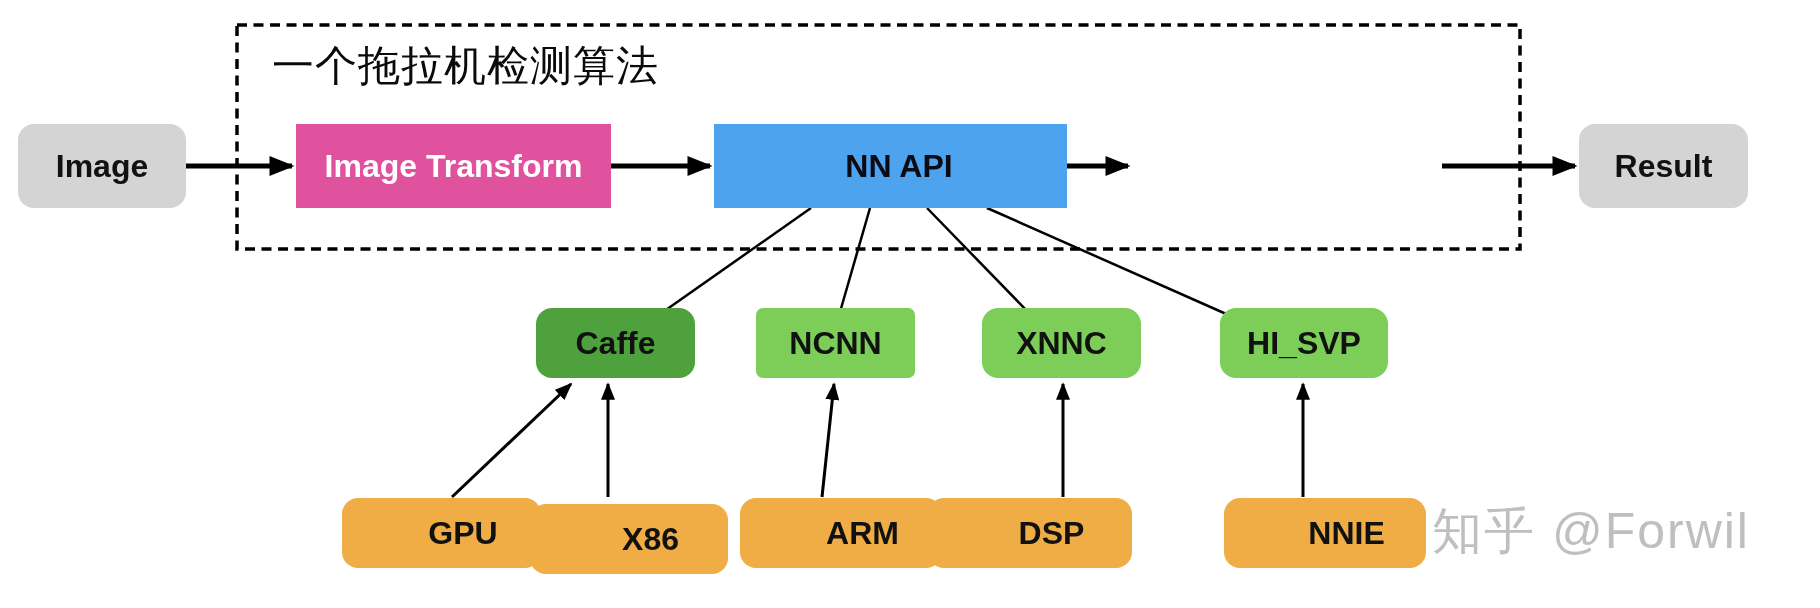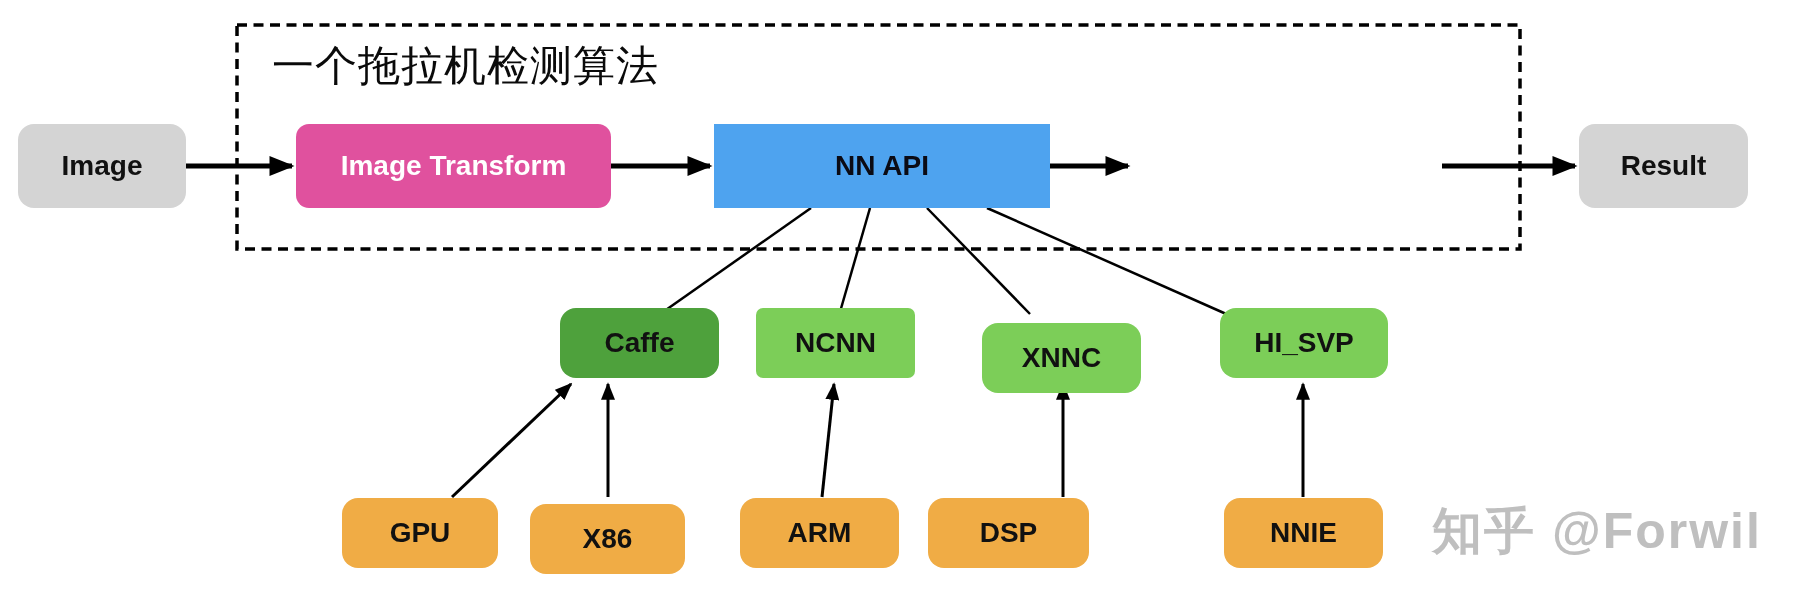--- a/index.html
+++ b/index.html
@@ -19,65 +19,66 @@
     position: absolute;
     left: 0;
     top: 0;
   }
   .node {
     position: absolute;
     display: flex;
     align-items: center;
     justify-content: center;
     font-weight: bold;
-    font-size: 28px;
+    font-size: 32px;
     color: #111111;
     white-space: nowrap;
     line-height: 1;
   }
   .terminal {
     background: #D4D4D4;
     border-radius: 16px;
   }
   .process {
     background: #E0519E;
     color: #ffffff;
-    border-radius: 13px;
   }
   .api {
     background: #4EA3EF;
     color: #0b0b14;
+    padding-left: 17px;
   }
   .fw {
     background: #7CCE58;
     border-radius: 16px;
   }
   .fw-dark {
     background: #4EA13C;
   }
   .hw {
     background: #F0AC45;
     border-radius: 16px;
+    padding-left: 43px;
   }
   .container-label {
     position: absolute;
     left: 272px;
     top: 38px;
     font-size: 42px;
     font-weight: 500;
     color: #0a0a0a;
     white-space: nowrap;
     letter-spacing: 1px;
   }
   .watermark {
     position: absolute;
     left: 1432px;
     top: 498px;
     font-size: 50px;
-    font-weight: 700;
+    font-weight: 400;
     color: #bfbfbf;
     white-space: nowrap;
     letter-spacing: 2px;
     text-shadow: 2px 2px 0 #ffffff;
   }
 </style>
 </head>
 <body>
 
 <div class="canvas">
@@ -111,23 +112,23 @@
     <line x1="1303" y1="497" x2="1303" y2="384" stroke="#000" stroke-width="3" marker-end="url(#ahs)"></line>
   </svg>
 
   <div class="container-label">一个拖拉机检测算法</div>
 
   <div class="node terminal" style="left:18px; top:124px; width:168px; height:84px;">Image</div>
   <div class="node process" style="left:296px; top:124px; width:315px; height:84px;">Image Transform</div>
   <div class="node api" style="left:714px; top:124px; width:336px; height:84px;">NN API</div>
   <div class="node terminal" style="left:1579px; top:124px; width:169px; height:84px;">Result</div>
 
-  <div class="node fw fw-dark" style="left:560px; top:308px; width:159px; height:70px;">Caffe</div>
+  <div class="node fw fw-dark" style="left:536px; top:308px; width:159px; height:70px;">Caffe</div>
   <div class="node fw" style="left:756px; top:308px; width:159px; height:70px;border-radius:7px;">NCNN</div>
-  <div class="node fw" style="left:982px; top:323px; width:159px; height:70px;">XNNC</div>
+  <div class="node fw" style="left:982px; top:308px; width:159px; height:70px;">XNNC</div>
   <div class="node fw" style="left:1220px; top:308px; width:168px; height:70px;">HI_SVP</div>
 
   <div class="node hw" style="left:342px; top:498px; width:156px; height:70px;">GPU</div>
   <div class="node hw" style="left:530px; top:504px; width:155px; height:70px;">X86</div>
   <div class="node hw" style="left:740px; top:498px; width:159px; height:70px;">ARM</div>
   <div class="node hw" style="left:928px; top:498px; width:161px; height:70px;">DSP</div>
   <div class="node hw" style="left:1224px; top:498px; width:159px; height:70px;">NNIE</div>
 
   <div class="watermark">知乎 @Forwil</div>
 

